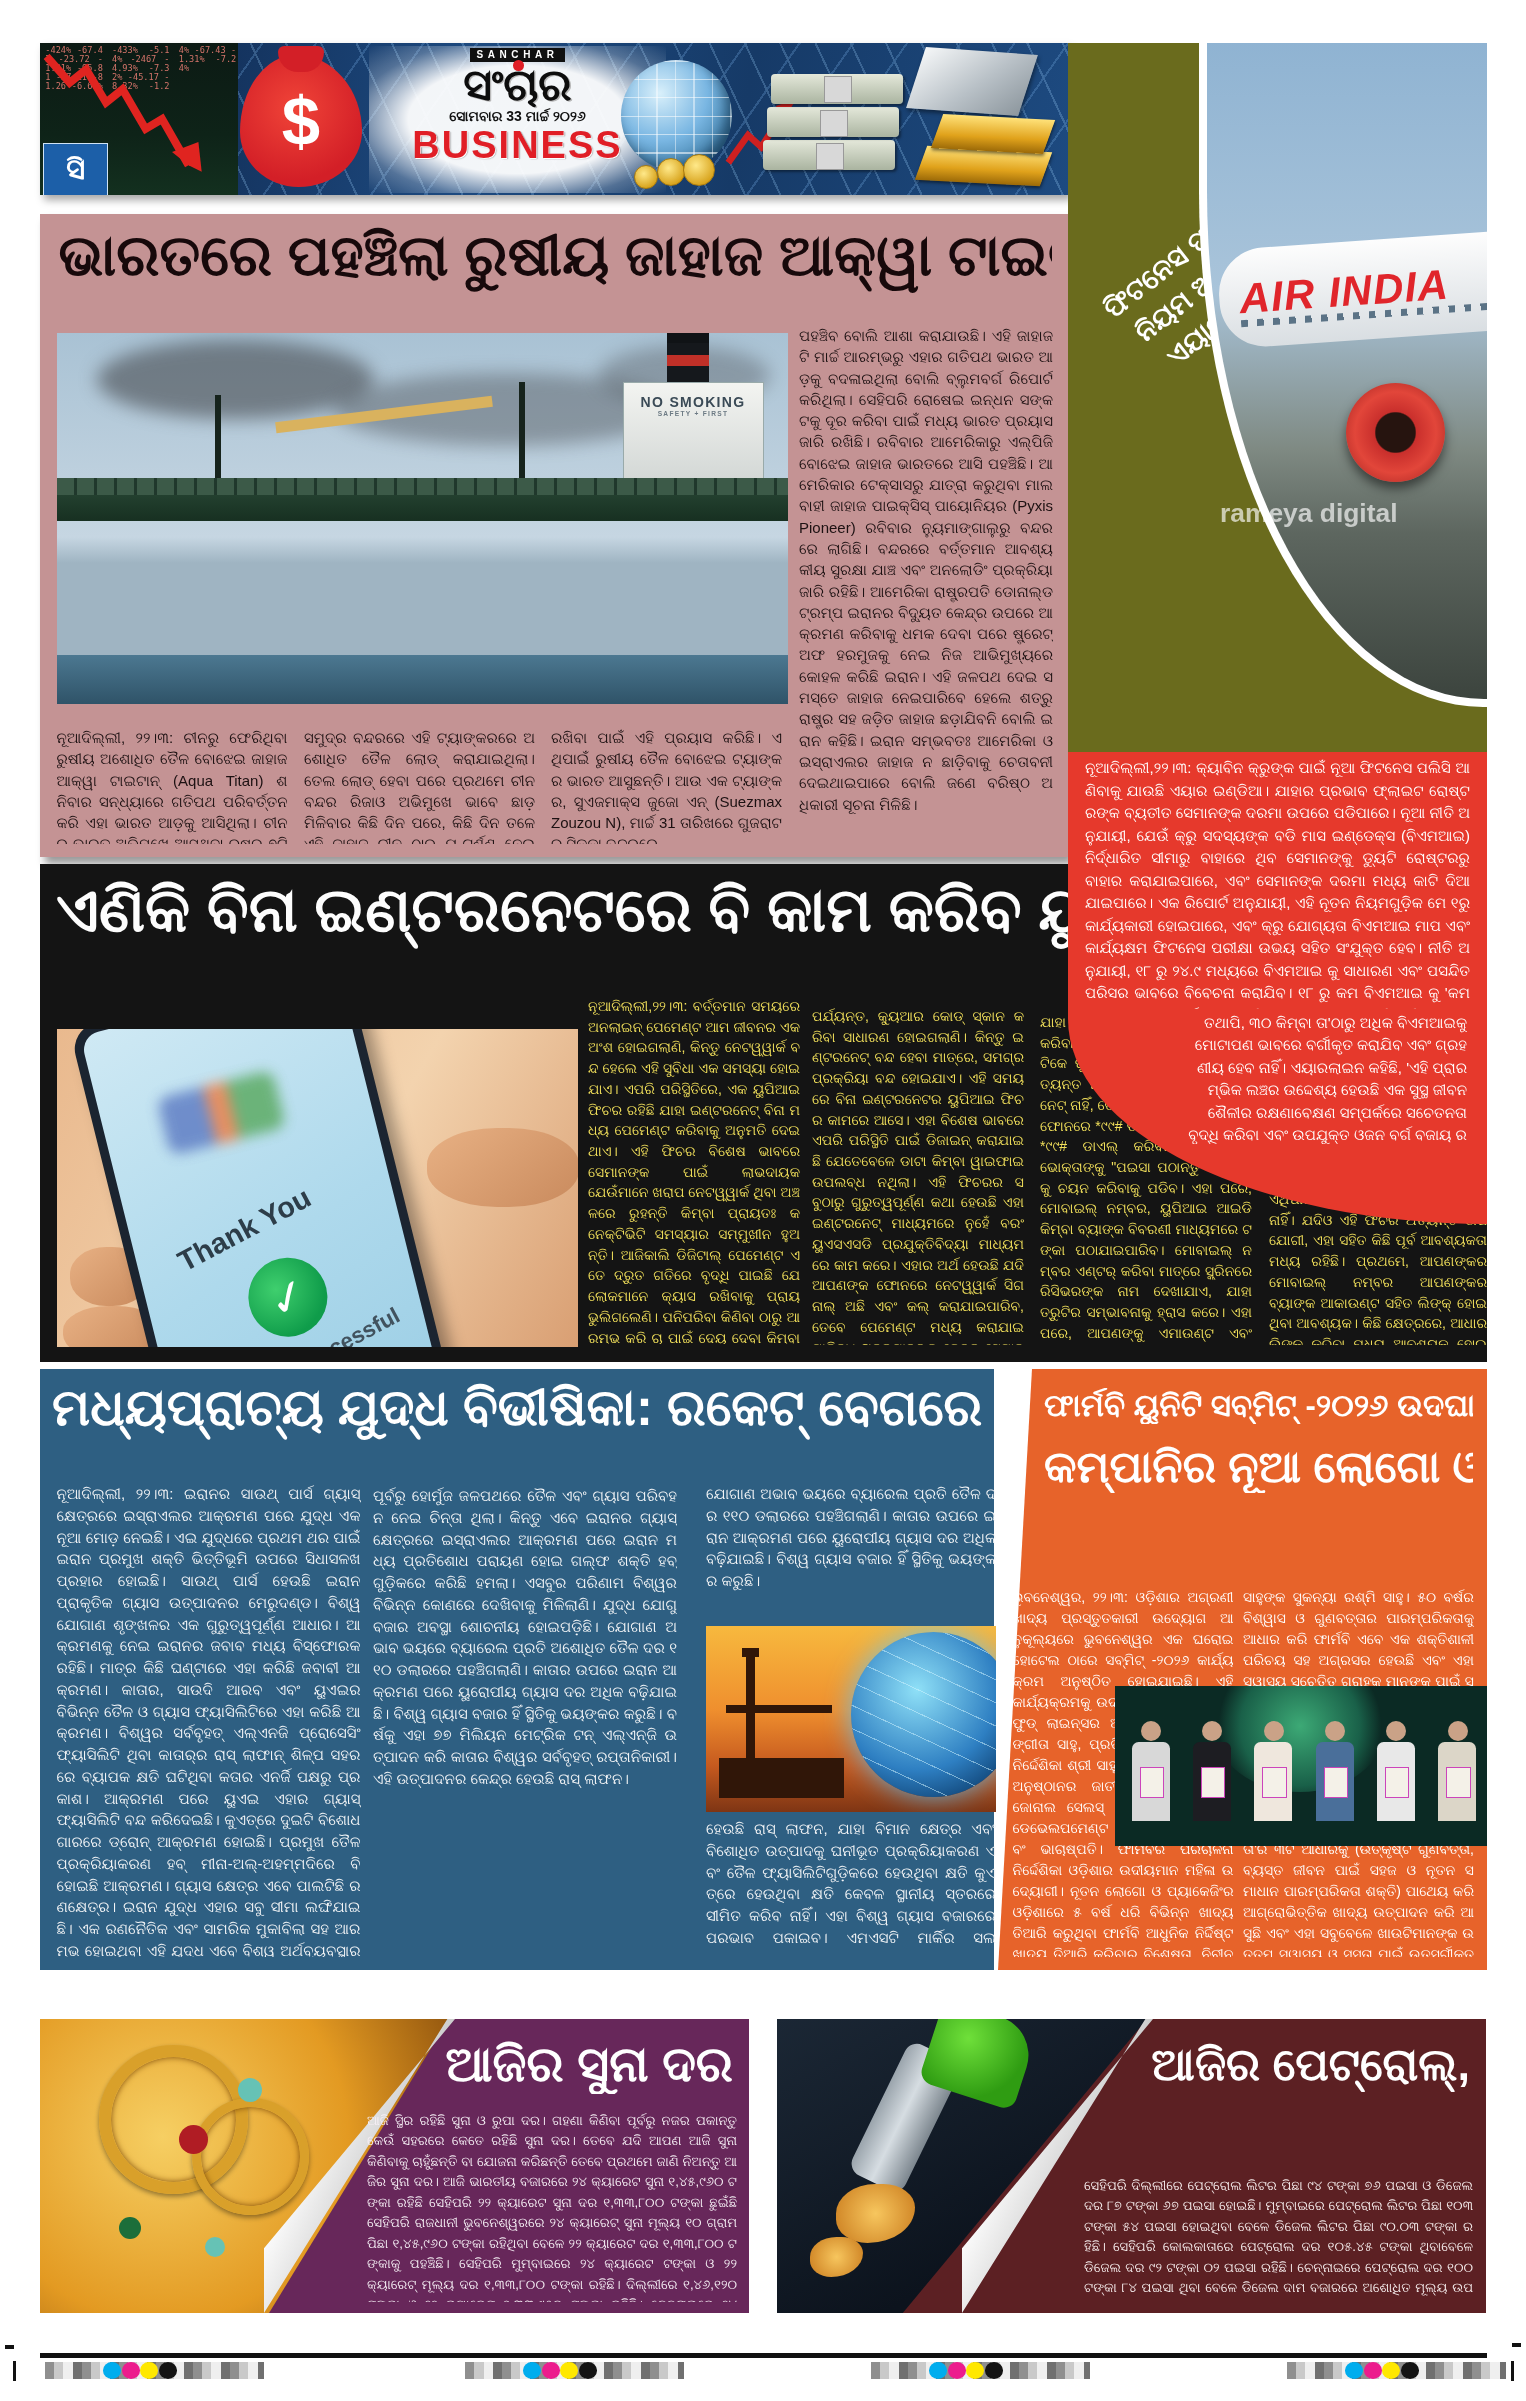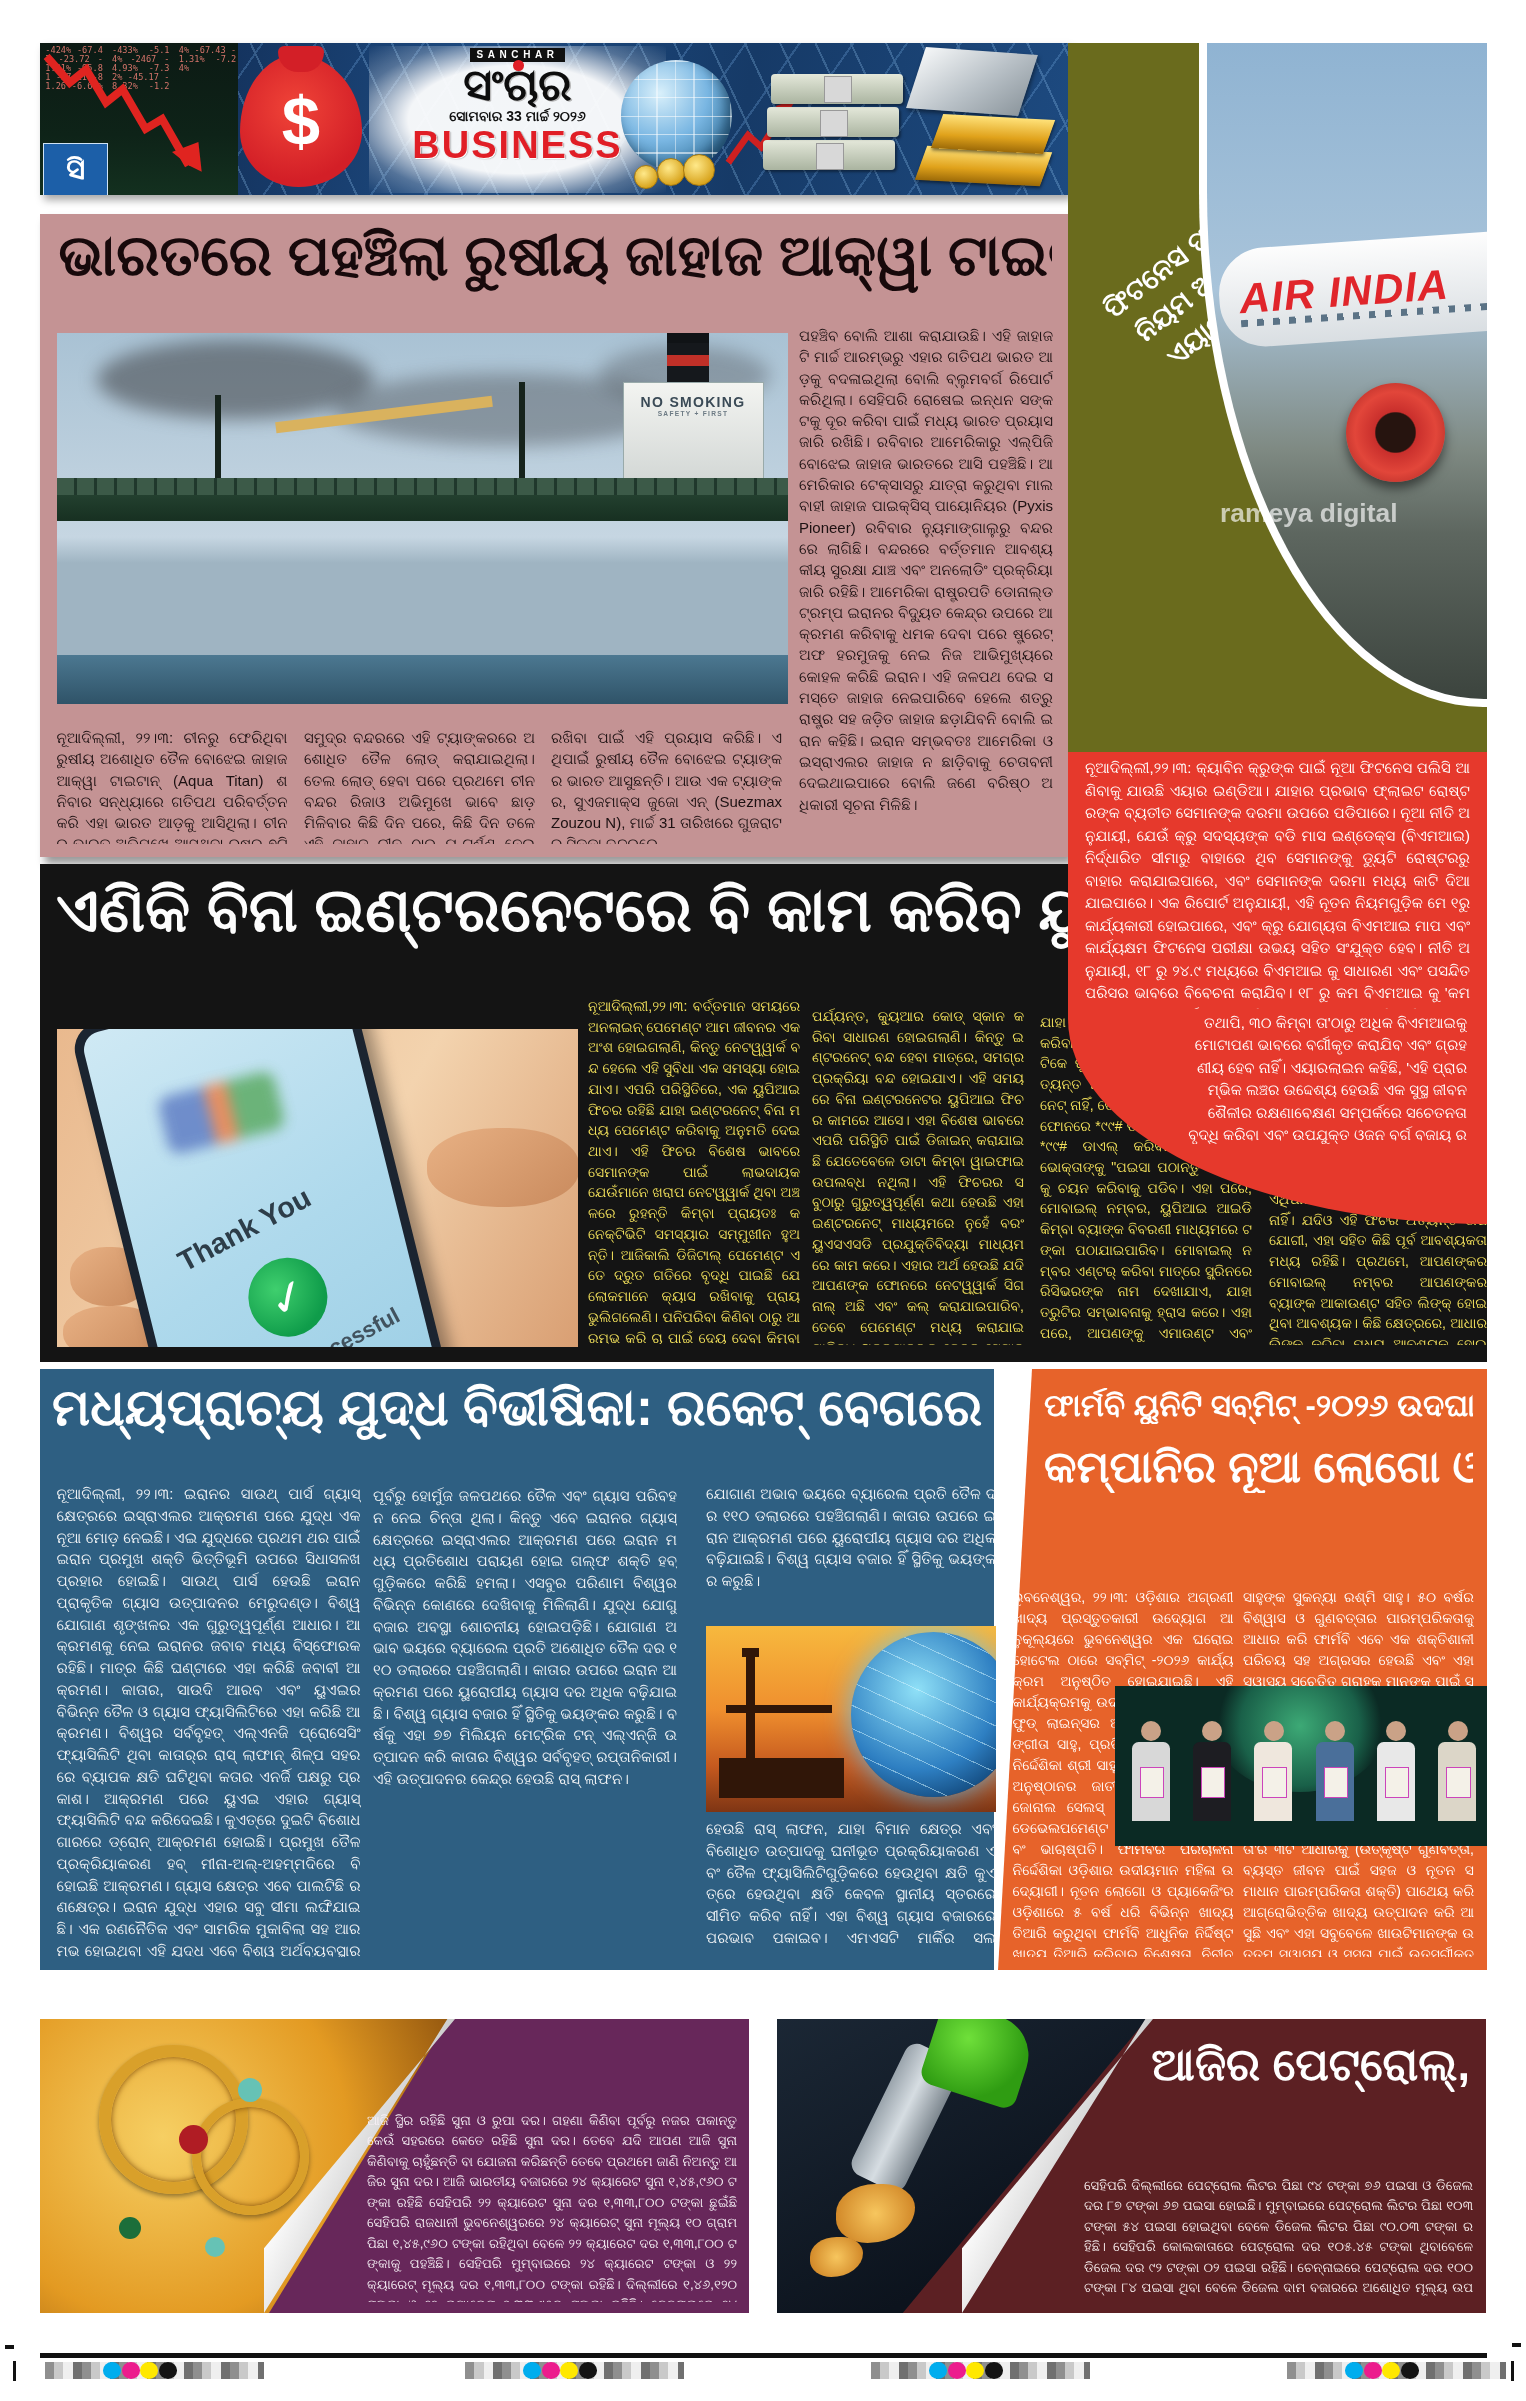--- a/index.html
+++ b/index.html
@@ -377,20 +377,21 @@
   <div class="abs gold">
     <div class="gold-img">
       <div class="bangle" style="left:59px;top:26.4px;width:125px;height:125px;"></div>
       <div class="bangle" style="left:152px;top:79px;width:99px;height:99px;border-width:9.2px;"></div>
       <div class="gem" style="left:139px;top:106px;width:29px;height:29px;background:#b01c24;"></div>
       <div class="gem" style="left:198px;top:59px;width:24px;height:24px;background:#66c2b5;"></div>
       <div class="gem" style="left:79px;top:198px;width:22.4px;height:22.4px;background:#1c6e3a;"></div>
       <div class="gem" style="left:165px;top:218px;width:20px;height:20px;background:#66c2b5;"></div>
     </div>
     <div class="curl gold-curl"></div>
+    <div class="abs gold-head">ଆଜିର ସୁନା ଦର</div>
     <div class="abs gold-body txt">ଆଜି ସ୍ଥିର ରହିଛି ସୁନା ଓ ରୁପା ଦର। ଗହଣା କିଣିବା ପୂର୍ବରୁ ନଜର ପକାନ୍ତୁ କେଉଁ ସହରରେ କେତେ ରହିଛି ସୁନା ଦର। ତେବେ ଯଦି ଆପଣ ଆଜି ସୁନା କିଣିବାକୁ ଚାହୁଁଛନ୍ତି ବା ଯୋଜନା କରିଛନ୍ତି ତେବେ ପ୍ରଥମେ ଜାଣି ନିଅନ୍ତୁ ଆଜିର ସୁନା ଦର। ଆଜି ଭାରତୀୟ ବଜାରରେ ୨୪ କ୍ୟାରେଟ ସୁନା ୧,୪୫,୯୬୦ ଟଙ୍କା ରହିଛି ସେହିପରି ୨୨ କ୍ୟାରେଟ ସୁନା ଦର ୧,୩୩,୮୦୦ ଟଙ୍କା ଛୁଇଁଛି ସେହିପରି ରାଜଧାନୀ ଭୁବନେଶ୍ୱରରେ ୨୪ କ୍ୟାରେଟ୍ ସୁନା ମୂଲ୍ୟ ୧୦ ଗ୍ରାମ ପିଛା ୧,୪୫,୯୬୦ ଟଙ୍କା ରହିଥିବା ବେଳେ ୨୨ କ୍ୟାରେଟ ଦର ୧,୩୩,୮୦୦ ଟଙ୍କାକୁ ପହଞ୍ଚିଛି। ସେହିପରି ମୁମ୍ବାଇରେ ୨୪ କ୍ୟାରେଟ ଟଙ୍କା ଓ ୨୨ କ୍ୟାରେଟ୍ ମୂଲ୍ୟ ଦର ୧,୩୩,୮୦୦ ଟଙ୍କା ରହିଛି। ଦିଲ୍ଲୀରେ ୧,୪୬,୧୨୦ ଟଙ୍କା ଓ ୨୨ କ୍ୟାରେଟ୍ ୧,୩୩,୯୫୦ ଟଙ୍କା ରହିଛି। ଚେନ୍ନାଇରେ ୨୪ କ୍ୟାରେଟ ମୂଲ୍ୟ ୧,୪୮,୫୮୦ ଟଙ୍କା ଥିବା ବେଳେ ରହିଛି। ପୂର୍ବ ଭାରତର ପ୍ରମୁଖ ସହର କୋଲକାତାରେ ଯଥାକ୍ରମେ ୧,୪୫,୯୬୦ ଓ ୧,୩୩,୮୦୦ ଟଙ୍କା ରହିଛି। ଅନ୍ୟପଟେ ରୁପା ମୂଲ୍ୟ କିଲୋ ପିଛା ୨,୪୫,୦୦୦ ଟଙ୍କା ହୋଇଛି।</div>
   </div>
 
   <div class="abs fuel">
     <div class="fuel-img">
       <div class="nozzle"></div>
       <div class="nozzle-grip"></div>
       <div class="splash" style="left:59px;top:165px;width:79px;height:59px;"></div>
       <div class="splash" style="left:33px;top:218px;width:53px;height:40px;"></div>
     </div>

